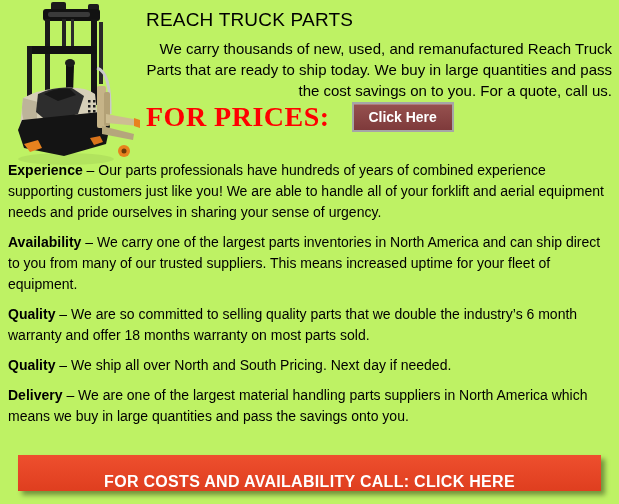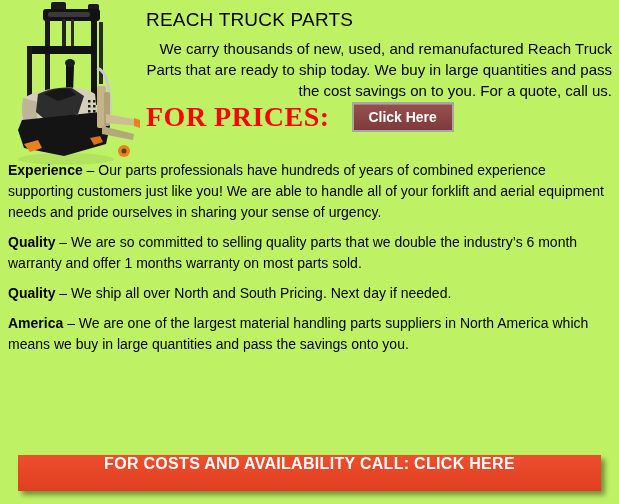--- a/index.html
+++ b/index.html
@@ -84,21 +84,21 @@
     color: #000;
   }
   .features strong { font-weight: 700; }
 
   
   .banner {
     position: absolute;
     left: 18px; top: 455px;
     width: 583px; height: 36px;
     display: flex;
-    align-items: flex-start;
+    align-items: flex-end;
     justify-content: center;
     background: linear-gradient(#ee4f2e, #df3e1f);
     border-top: 1px solid #f2темp;
     box-shadow: 4px 4px 5px rgba(0,0,0,0.4);
     text-decoration: none;
     cursor: pointer;
   }
   .banner span {
     color: #ffffff;
     font-weight: 700;
@@ -171,22 +171,23 @@
     <h1 class="page-title">REACH TRUCK PARTS</h1>
     <p class="intro">We carry thousands of new, used, and remanufactured Reach Truck Parts that are ready to ship today.  We buy in large quantities and pass the cost savings on to you. For a quote, call us.</p>
     <div class="prices-row">
       <span class="for-prices">FOR PRICES:</span>
       <button class="click-here-btn">Click Here</button>
     </div>
   </section>
 
   <section class="features">
     <p><strong>Experience</strong> <span>– Our parts professionals have hundreds of years of combined experience supporting customers just like you!  We are able to handle all of your forklift and aerial equipment needs and pride ourselves in sharing your sense of urgency.</span></p>
-    <p><strong>Quality</strong> <span>– We are so committed to selling quality parts that we double the industry’s 6 month warranty and offer 1 months warranty on most parts sold.</span></p>
+    <p><strong>Availability</strong> <span>– We carry one of the largest parts inventories in North America and can ship direct to you from many of our trusted suppliers.  This means increased uptime for your fleet of equipment.</span></p>
+    <p><strong>Quality</strong> <span>– We are so committed to selling quality parts that we double the industry’s 6 month warranty and offer 18 months warranty on most parts sold.</span></p>
     <p><strong>Quality</strong> <span>– We ship all over North and South Pricing.  Next day if needed.</span></p>
-    <p><strong>America</strong> <span>– We are one of the largest material handling parts suppliers in North America which means we buy in large quantities and pass the savings onto you.</span></p>
+    <p><strong>Delivery</strong> <span>– We are one of the largest material handling parts suppliers in North America which means we buy in large quantities and pass the savings onto you.</span></p>
   </section>
 
   <a class="banner">
     <span>FOR COSTS AND AVAILABILITY CALL: CLICK HERE</span>
   </a>
 
 </main>
 
 </body></html>

